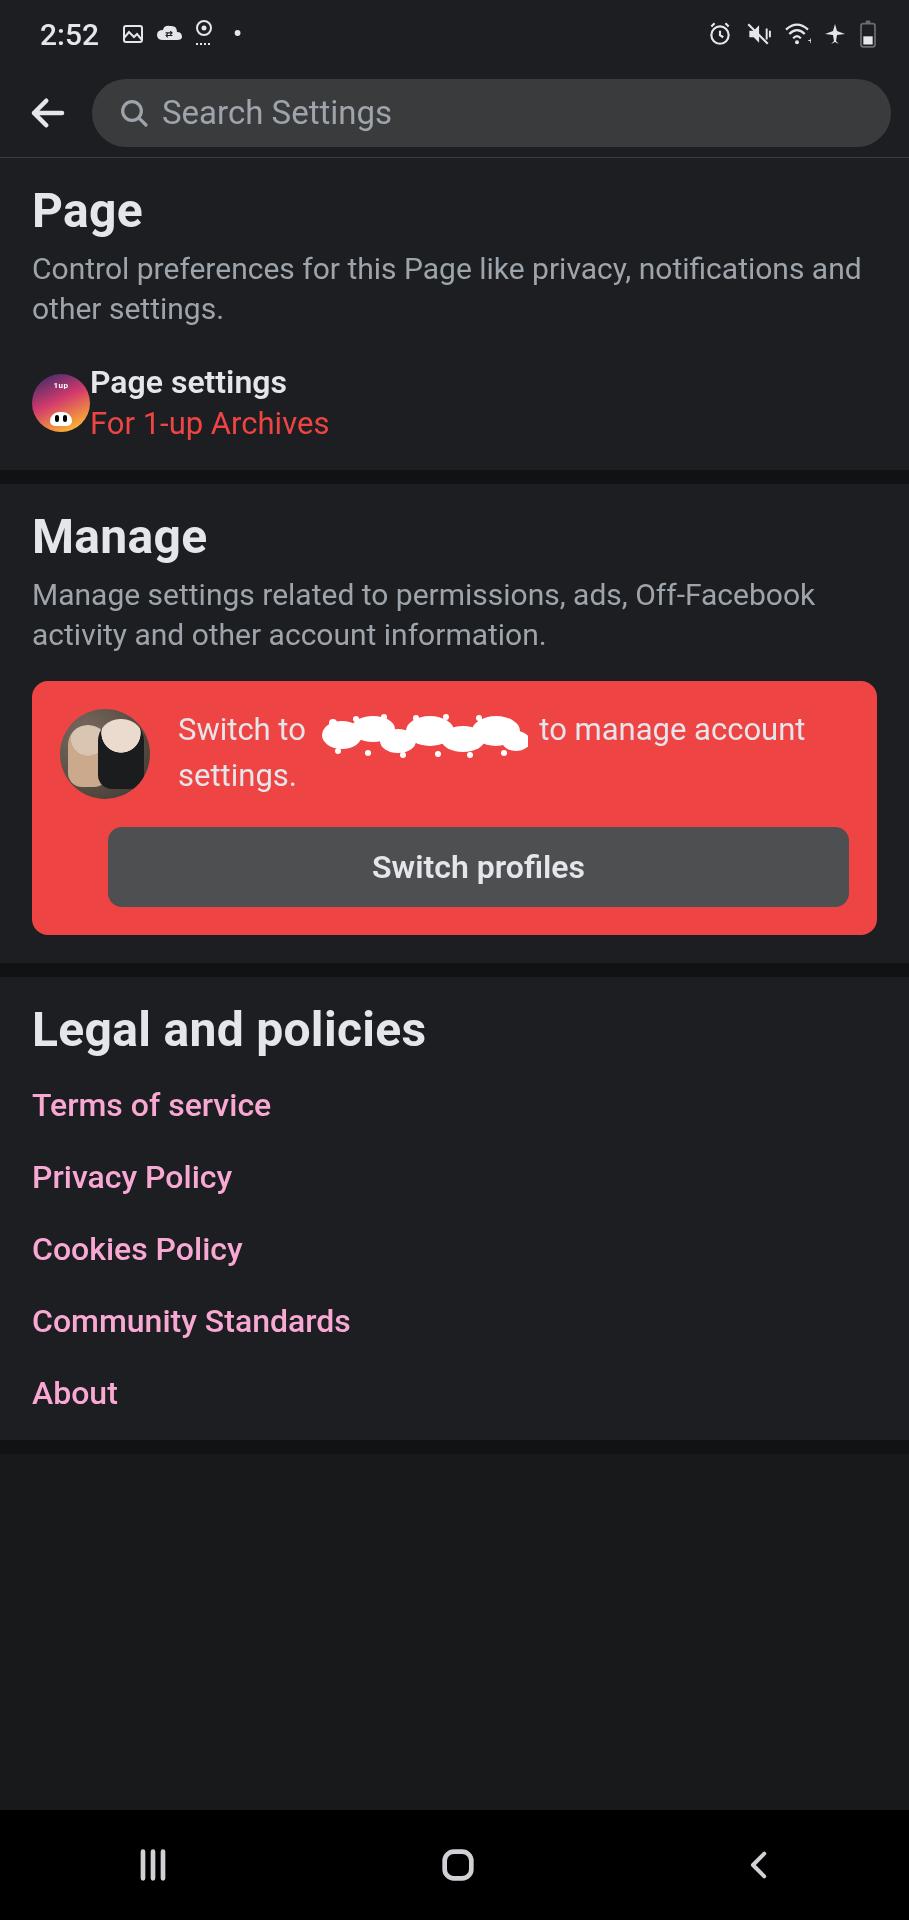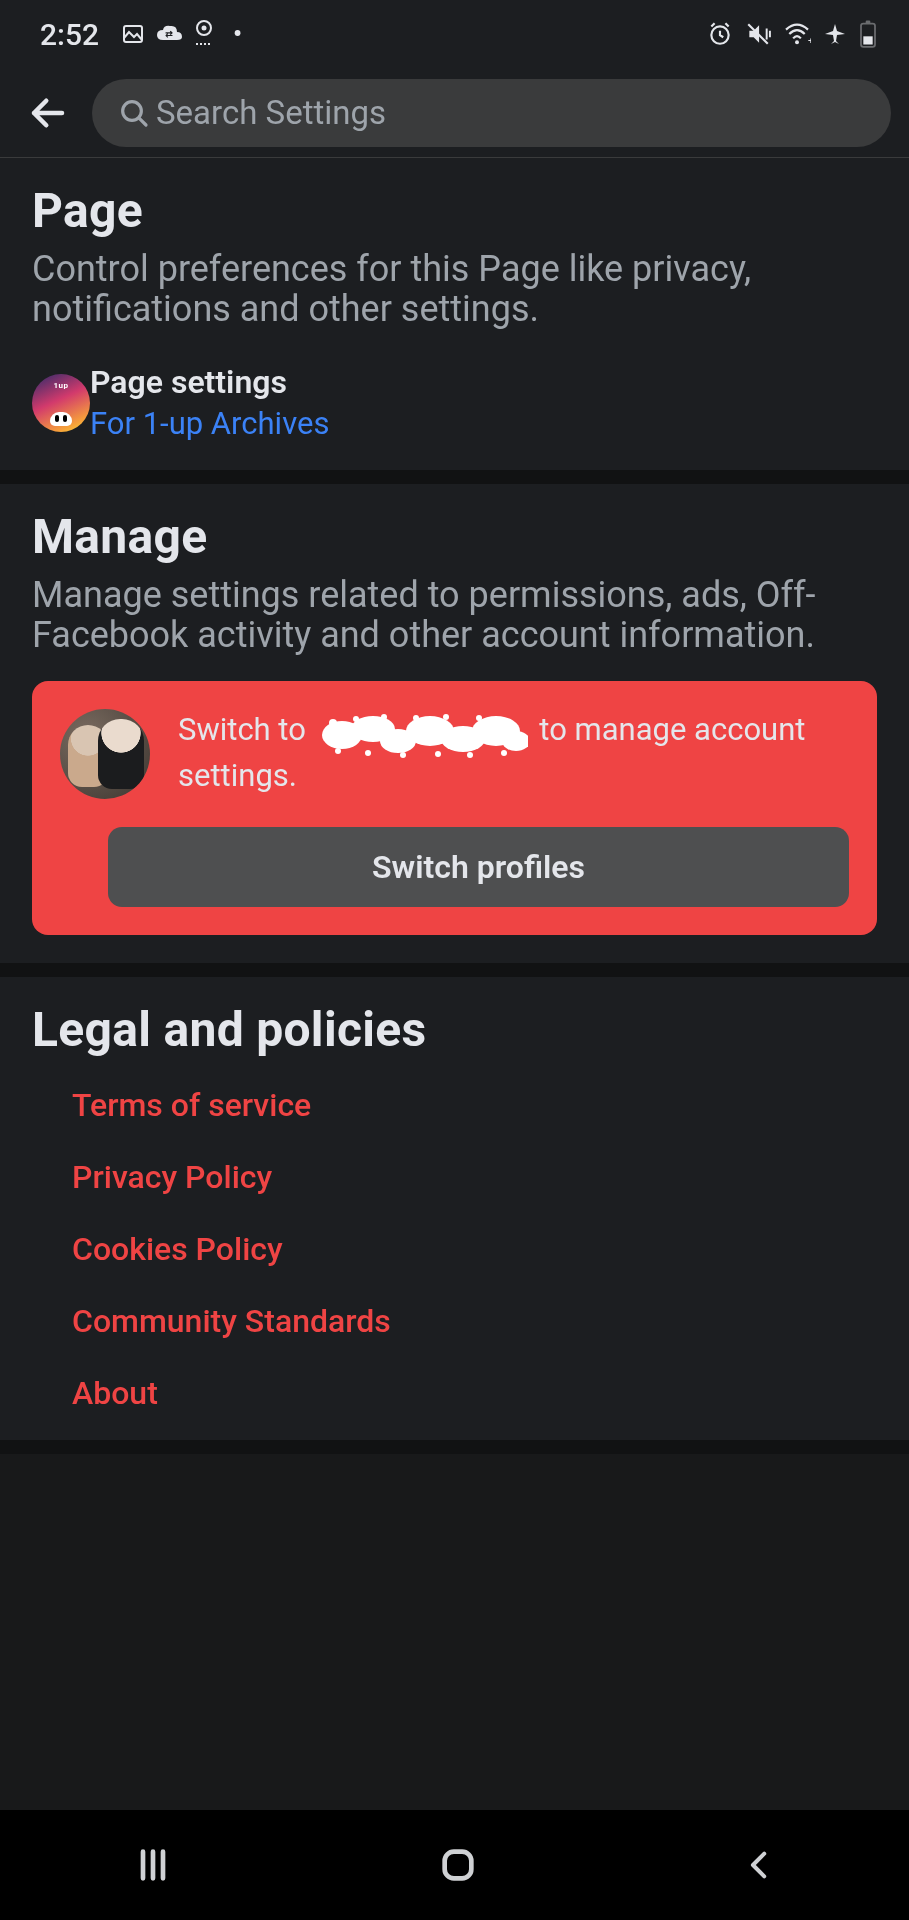--- a/index.html
+++ b/index.html
@@ -9,56 +9,56 @@
     
     .status-bar { height:68px; background:#1c1e21; display:flex; align-items:center; justify-content:space-between; padding:0 32px 0 40px; color:#e4e6eb; }
     .status-left { display:flex; align-items:center; gap:16px; font-size:30px; font-weight:500; }
     .status-left .mini-icons { display:flex; align-items:center; gap:10px; margin-left:6px; }
     .status-right { display:flex; align-items:center; gap:12px; }
     .status-right svg { display:block; }
 
     
     .header { height:90px; background:#1c1e21; display:flex; align-items:center; padding:0 18px 0 24px; gap:20px; border-bottom:1px solid #3a3b3c; }
     .back { width:48px; height:48px; display:flex; align-items:center; justify-content:center; }
-    .search { flex:1; height:68px; border-radius:40px; background:#3a3b3c; display:flex; align-items:center; padding:0 26px; gap:6px; }
+    .search { flex:1; height:68px; border-radius:40px; background:#3a3b3c; display:flex; align-items:center; padding:0 26px; gap:12px; }
     .search-ph { color:#9ea4ab; font-size:33px; font-weight:400; }
 
     
     .content { flex:1; overflow:hidden; display:flex; flex-direction:column; }
 
     .section { background:#1c1e21; padding:24px 32px 28px 32px; }
     .gap    { height:14px; background:#111213; }
 
     .sec-title { color:#e4e6eb; font-size:48px; font-weight:700; letter-spacing:0.3px; }
-    .sec-sub   { color:#9ea4ab; font-size:36px; line-height:40px; margin-top:10px; }
+    .sec-sub   { color:#9ea4ab; font-size:30px; line-height:40px; margin-top:10px; }
 
     .row { display:flex; align-items:center; margin-top:34px; }
     .row-icon { width:58px; height:58px; display:flex; align-items:center; justify-content:center; }
     .row-title { color:#e4e6eb; font-size:32px; font-weight:600; }
-    .row-sub   { color:#3b82f6; font-size:31px; margin-top:4px; }
+    .row-sub   { color:#ef4444; font-size:31px; margin-top:4px; }
     .row-txt   { display:flex; flex-direction:column; }
 
     .page-avatar { width:58px; height:58px; border-radius:50%; background:linear-gradient(155deg,#2a2a6a 0%,#d23a6c 45%,#f7a13a 82%,#f7e23a 100%); position:relative; }
     .page-avatar .tag { position:absolute; top:7px; left:50%; transform:translateX(-50%); font-size:8px; color:#fff; font-weight:700; letter-spacing:0.4px; }
     .page-avatar .mush { position:absolute; bottom:6px; left:50%; transform:translateX(-50%); width:22px; height:14px; background:#fff; border-radius:11px 11px 6px 6px; }
     .page-avatar .mush::before,.page-avatar .mush::after { content:""; position:absolute; top:3px; width:4px; height:7px; background:#000; border-radius:2px; }
     .page-avatar .mush::before { left:5px; }
     .page-avatar .mush::after  { right:5px; }
 
     .card { background:#ef4444; border-radius:16px; margin-top:26px; padding:28px 28px; }
     .card-top { display:flex; gap:28px; align-items:flex-start; }
     .card-av { width:90px; height:90px; border-radius:50%; background:radial-gradient(circle at 30% 30%, #7a6b60, #3c352f); flex-shrink:0; position:relative; overflow:hidden; }
     .card-av::before { content:""; position:absolute; left:8px; top:16px; width:40px; height:62px; background:radial-gradient(circle at 50% 22%, #d9c5b2 0 32%, transparent 33%), linear-gradient(#caa98c,#caa98c); border-radius:20px 20px 14px 14px; }
     .card-av::after { content:""; position:absolute; right:6px; top:10px; width:46px; height:70px; background:radial-gradient(circle at 50% 20%, #eadbce 0 32%, transparent 33%), linear-gradient(#1b1c1e,#1b1c1e); border-radius:22px 22px 14px 14px; }
     .card-msg { color:#e4e6eb; font-size:31px; line-height:42px; position:relative; }
     .scribble { display:inline-block; vertical-align:middle; margin:0 4px -6px 4px; }
     .card-btn { margin-top:28px; height:80px; border-radius:14px; background:#4e4f50; color:#e4e6eb; font-size:32px; font-weight:600; display:flex; align-items:center; justify-content:center;margin-left:48px; }
 
     .legal-list { margin-top:28px; display:flex; flex-direction:column; gap:34px; }
-    .legal-item { color:#ef4444; font-size:32px; font-weight:500;margin-left:40px; }
+    .legal-item { color:#f9a8d4; font-size:32px; font-weight:500; }
 
     
     .bottom-pad { flex:1; background:#18191a; }
 
     
     .nav { height:110px; background:#000; display:flex; align-items:center; justify-content:space-around; }
     .nav svg { display:block; }
   </style>
 </head>
 <body>

